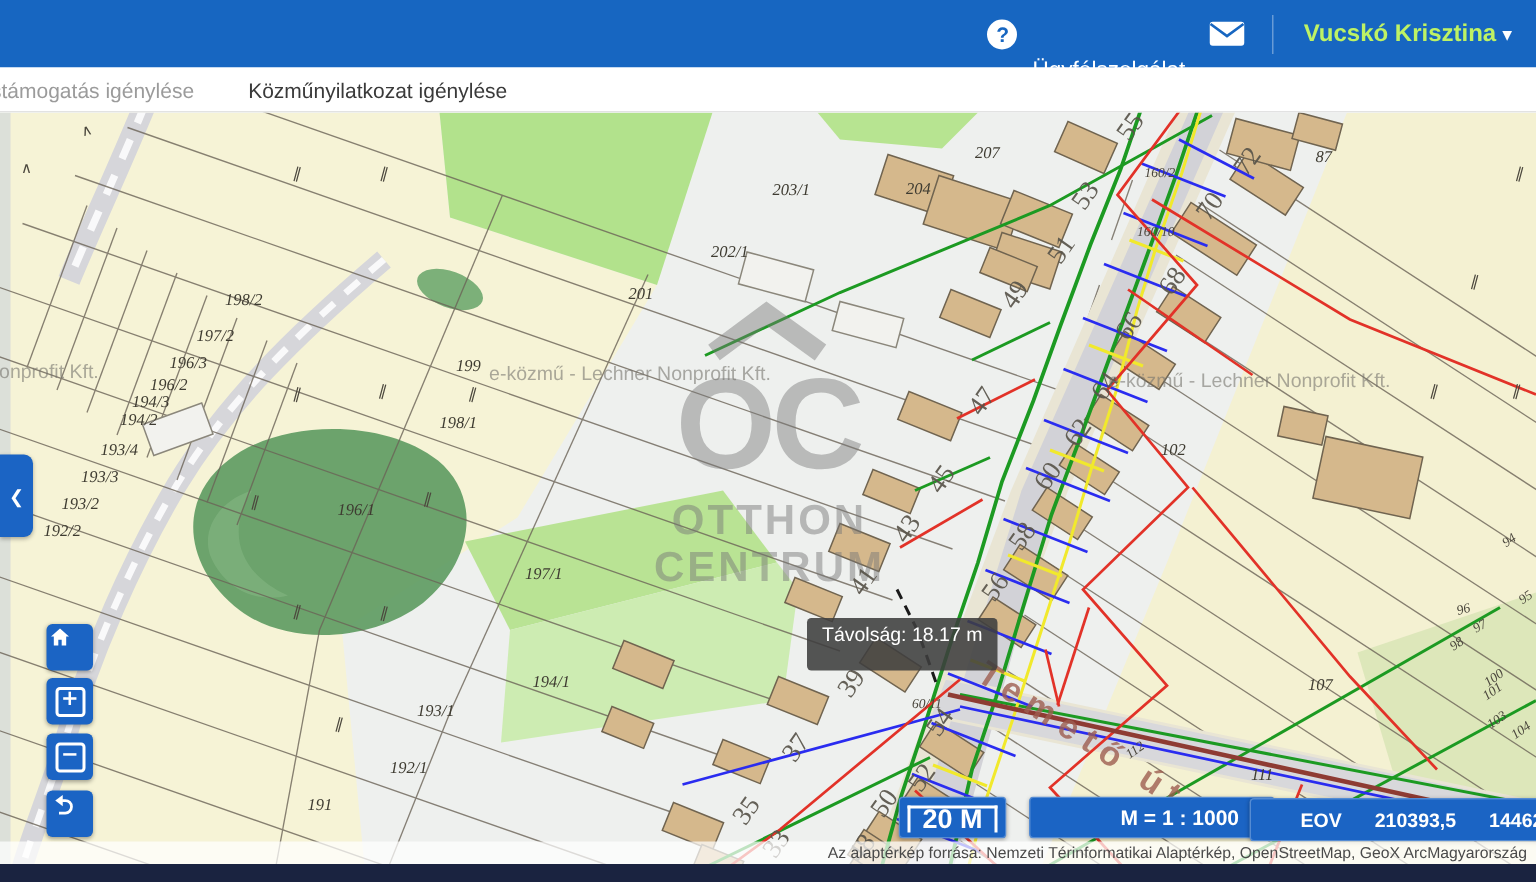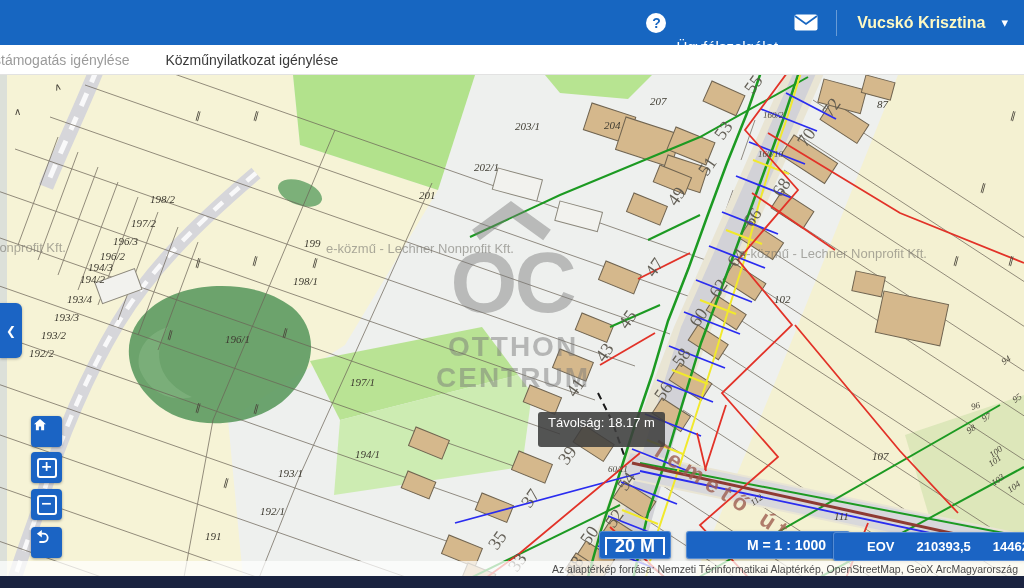--- a/index.html
+++ b/index.html
@@ -4,21 +4,21 @@
 <style>
   html,body{margin:0;padding:0;background:#fff;}
   .app{position:relative;width:1024px;height:588px;overflow:hidden;font-family:"Liberation Sans",sans-serif;}
 
   
   .hdr{height:45px;background:#1766c1;display:flex;align-items:center;justify-content:flex-end;padding-right:16px;box-sizing:border-box;}
   .hdr .help{width:20px;height:20px;border-radius:50%;background:#fff;color:#1766c1;font-weight:bold;font-size:14px;display:flex;align-items:center;justify-content:center;margin-right:10px;cursor:pointer;}
   .hdr .helplbl{color:#fff;font-size:15px;margin-right:16px;cursor:pointer;margin-top:48px;}
   .hdr .mail{margin-right:18px;cursor:pointer;display:flex;}
   .hdr .divider{width:1px;height:26px;background:rgba(255,255,255,.35);margin-right:20px;}
-  .hdr .user{color:#fef9c3;font-size:16px;font-weight:bold;margin-right:16px;cursor:pointer;}
+  .hdr .user{color:#bef264;font-size:16px;font-weight:bold;margin-right:4px;cursor:pointer;}
   .hdr .chev{color:#fff;font-size:13px;cursor:pointer;}
 
   
   .tabs{height:30px;background:#fff;display:flex;align-items:center;gap:36px;font-size:14px;font-weight:500;color:#3a3a3a;border-bottom:1px solid #e2e2e2;box-sizing:border-box;}
   .tabs .tab{cursor:pointer;white-space:nowrap;}
   .tabs .tab.muted{color:#9b9b9b;margin-left:-6px;}
 
   
   .map{position:relative;width:1024px;height:513px;background:#eef0ef;overflow:hidden;}
   .map svg{position:absolute;left:0;top:0;}

